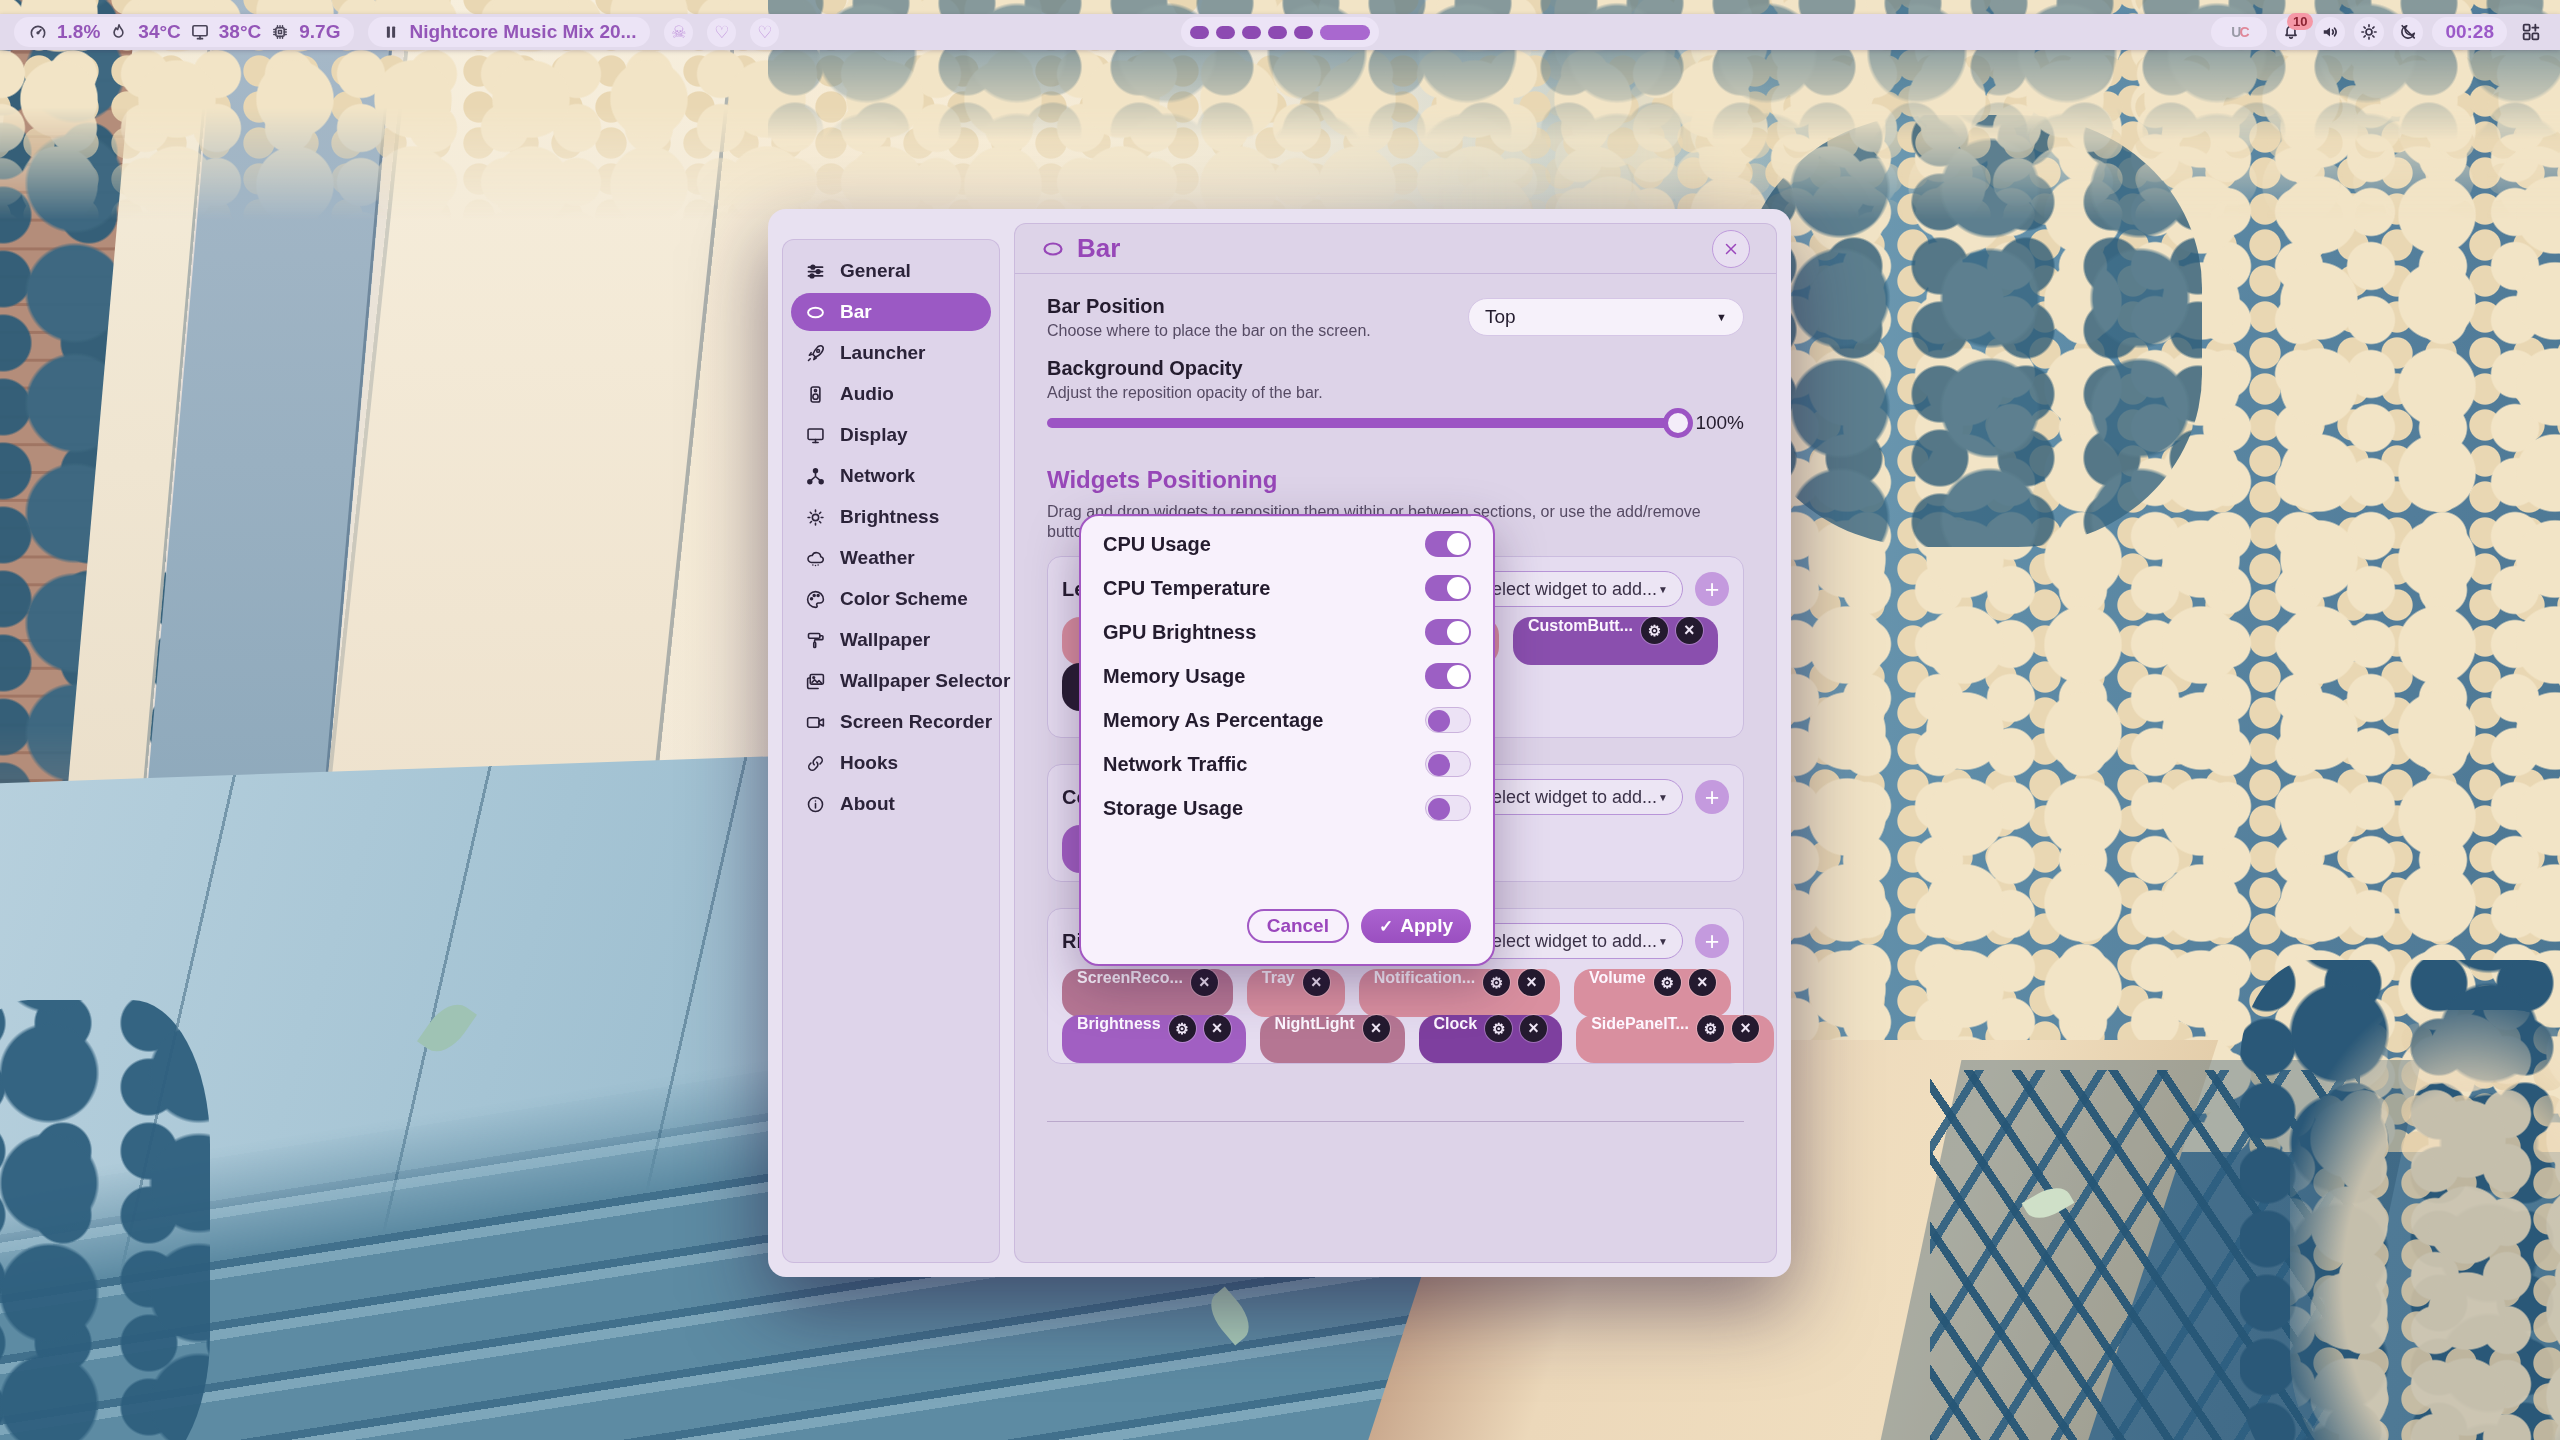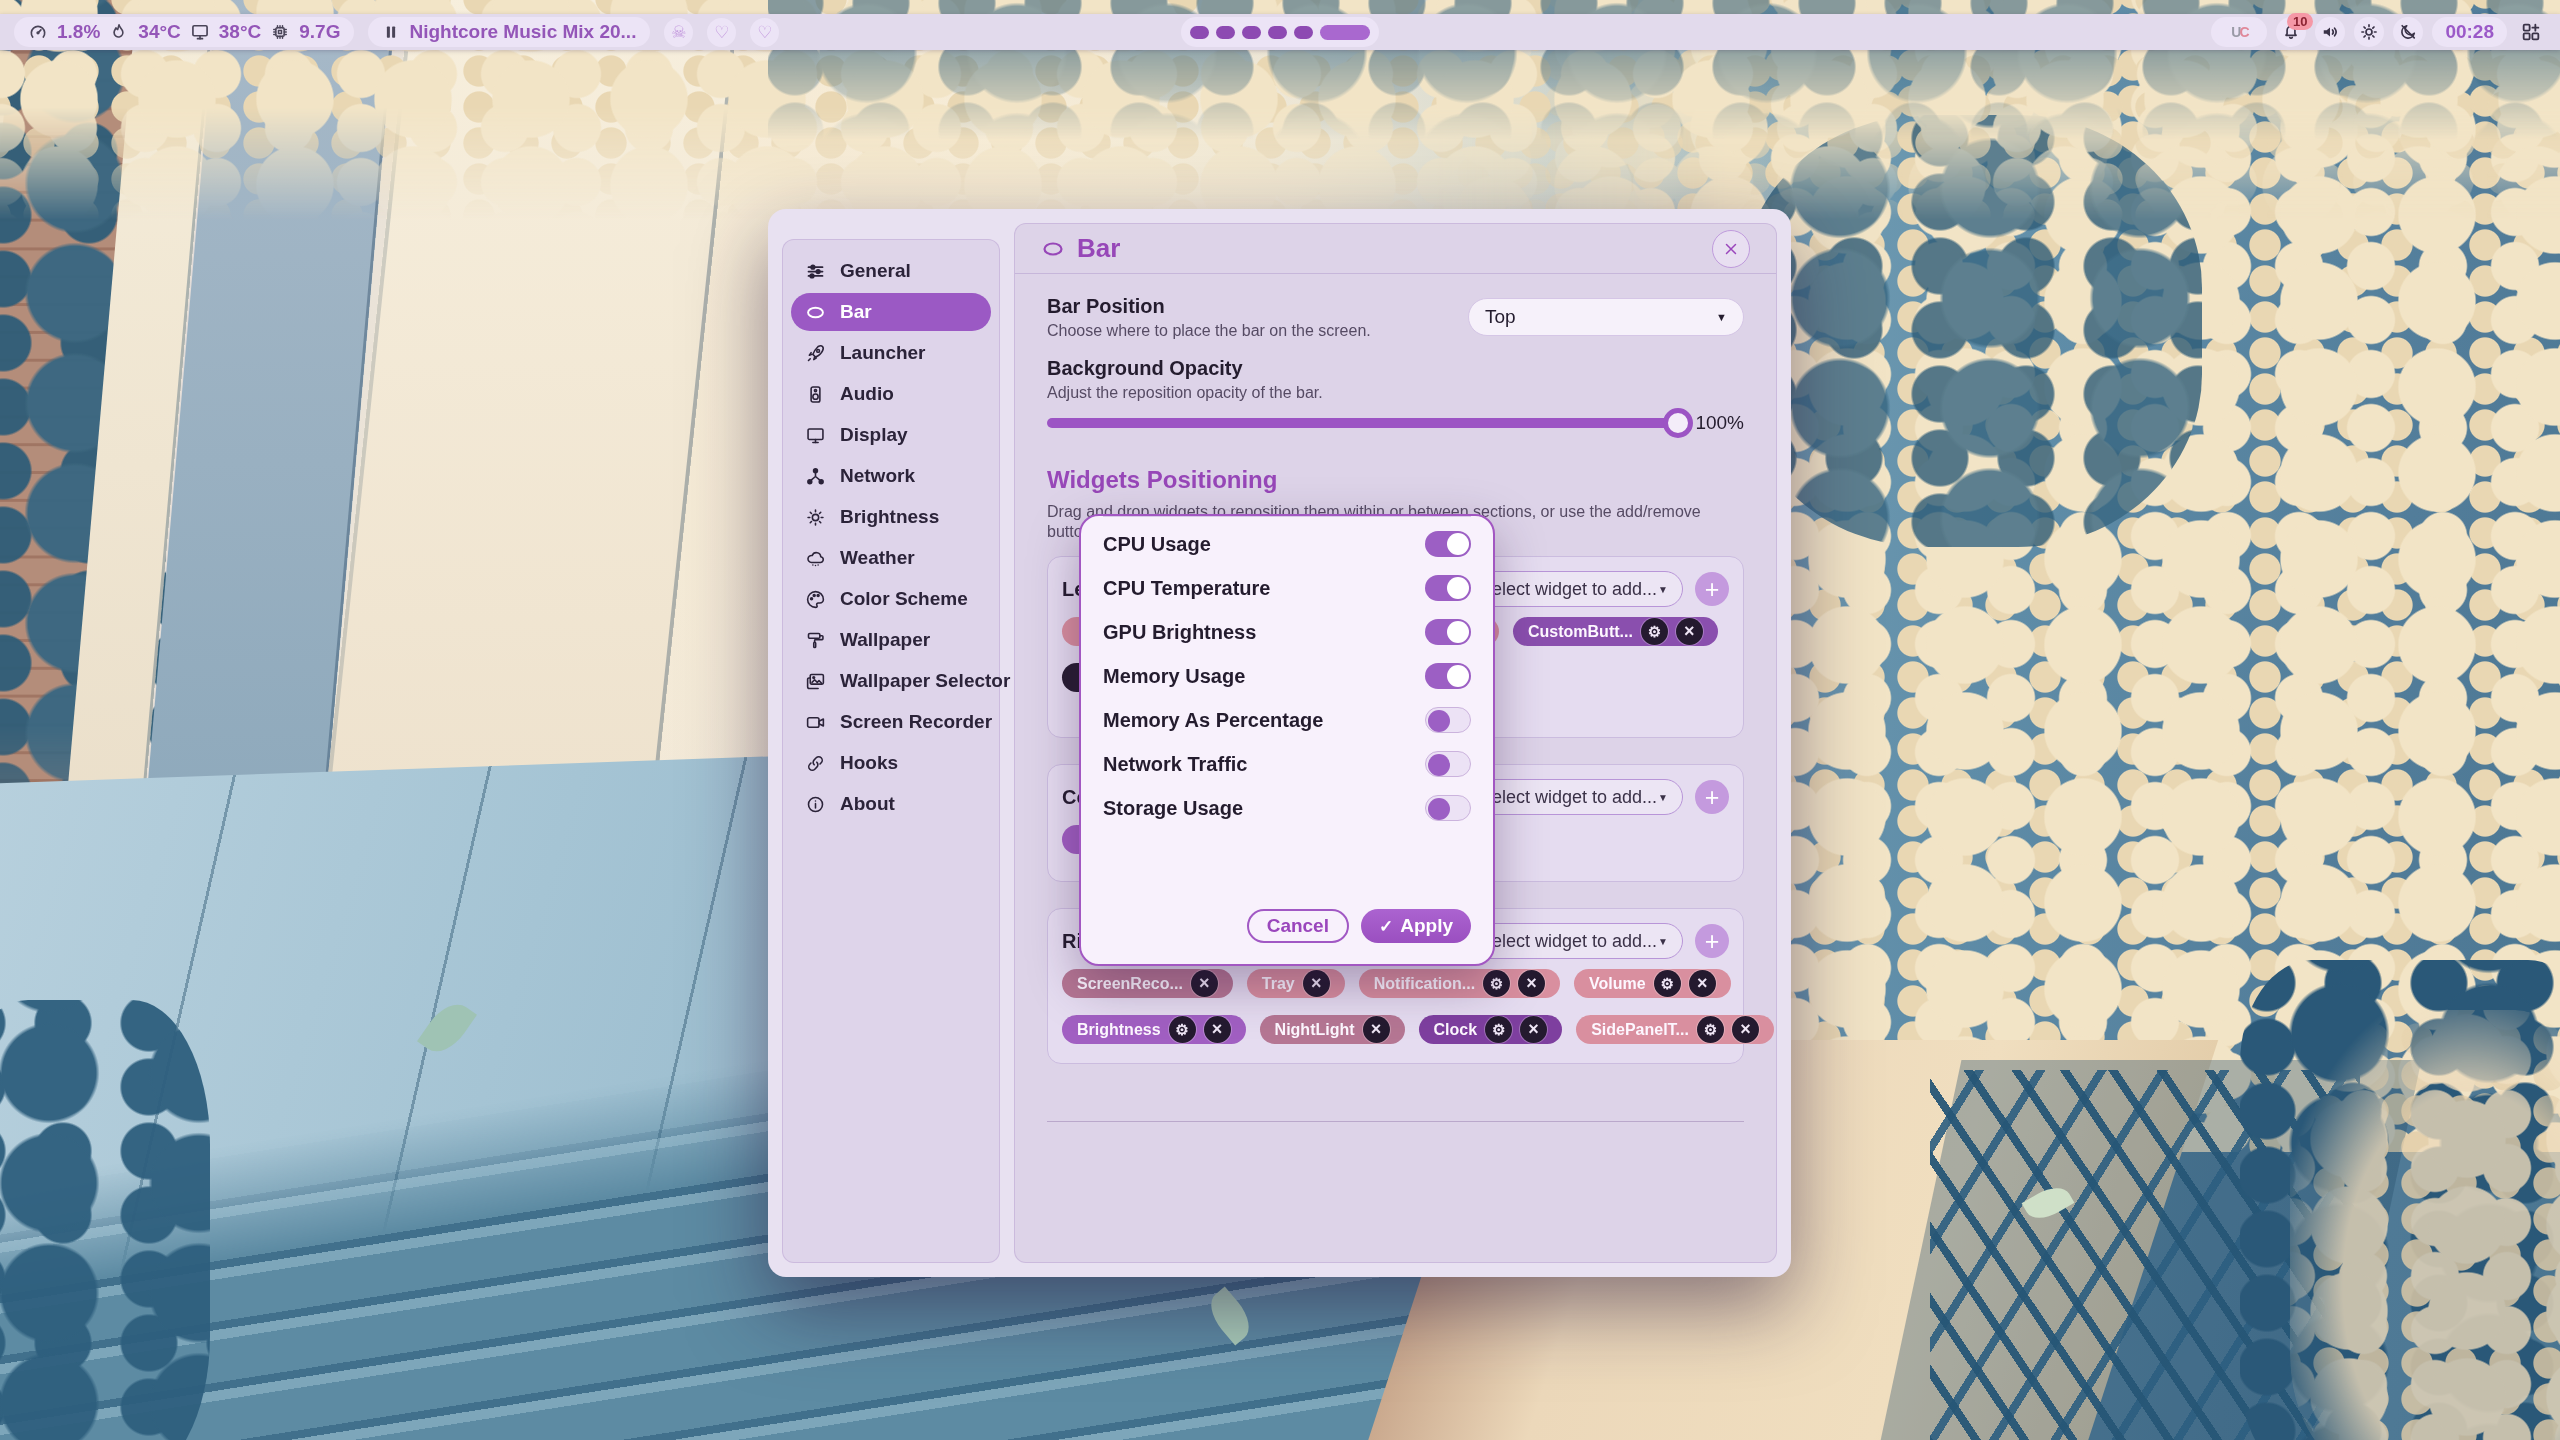--- a/index.html
+++ b/index.html
@@ -108,21 +108,21 @@
   .wsec-1{height:182px;}
   .wsec-2{height:118px;margin-top:26px;}
   .wsec-3{height:156px;margin-top:26px;}
   .wsec-head{display:flex;align-items:center;height:36px;}
   .wsec-label{font-size:20px;font-weight:bold;color:#241c2e;margin-right:auto;}
   .wsec-dd{width:218px;height:36px;border:1px solid #b895d8;border-radius:18px;background:rgba(250,246,252,.35);display:flex;align-items:center;padding:0 14px;box-sizing:border-box;font-size:18px;color:#3a3147;white-space:nowrap;overflow:hidden;}
   .wsec-dd .arrow{margin-left:auto;font-size:10px;}
   .plusbtn{width:34px;height:34px;border-radius:50%;background:#c49ade;color:#fff;font-size:25px;line-height:34px;text-align:center;margin-left:12px;flex:0 0 auto;}
   .plusbtn::before{content:"+";}
   .chiprow{display:flex;gap:14px;margin-top:10px;height:36px;}
-  .chip{height:29px;border-radius:18px;display:inline-flex;align-items:center;padding:0 15px;color:#fdf7ff;font-weight:bold;font-size:16px;gap:8px;box-sizing:border-box;white-space:nowrap;}
+  .chip{height:48px;border-radius:18px;display:inline-flex;padding:0 15px;color:#fdf7ff;font-weight:bold;font-size:16px;gap:8px;box-sizing:border-box;white-space:nowrap;}
   .chip .cbtn{width:27px;height:27px;border-radius:50%;background:#241a2f;color:#efe6f6;display:flex;align-items:center;justify-content:center;box-shadow:0 0 0 1px rgba(255,255,255,.25);flex:0 0 auto;}
   .icon-gear-glyph::before{content:"\2699";font-size:15px;}
   .icon-x-glyph::before{content:"\00D7";font-size:18px;line-height:1;}
   .c-pink{background:#d98f9f;}
   .c-mauve{background:#b57693;}
   .c-purple{background:#a15fc2;}
   .c-darkpurple{background:#7e3f9f;}
   .c-violet{background:#8a4fae;}
   .c-dark{background:#261c31;}
   .bottom-divider{border-top:1px solid rgba(120,90,150,.35);margin-top:57px;}

